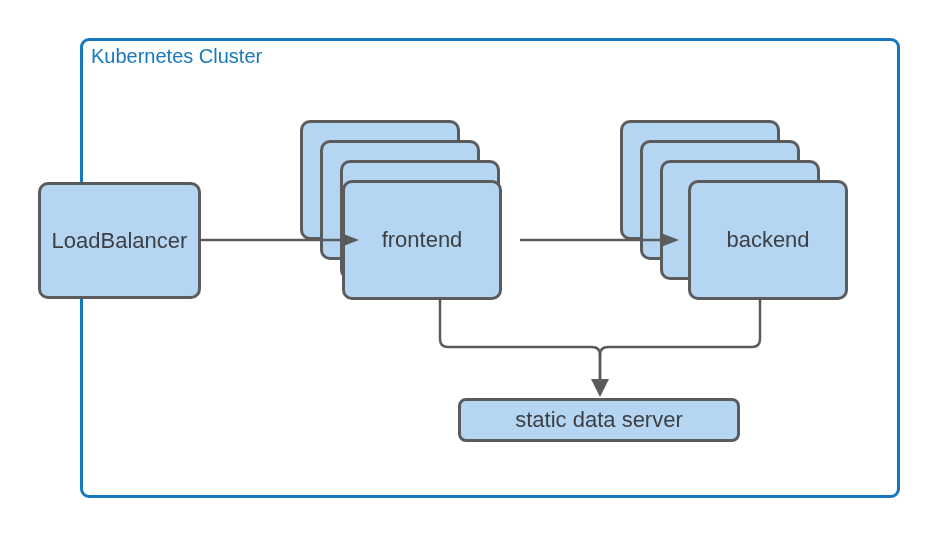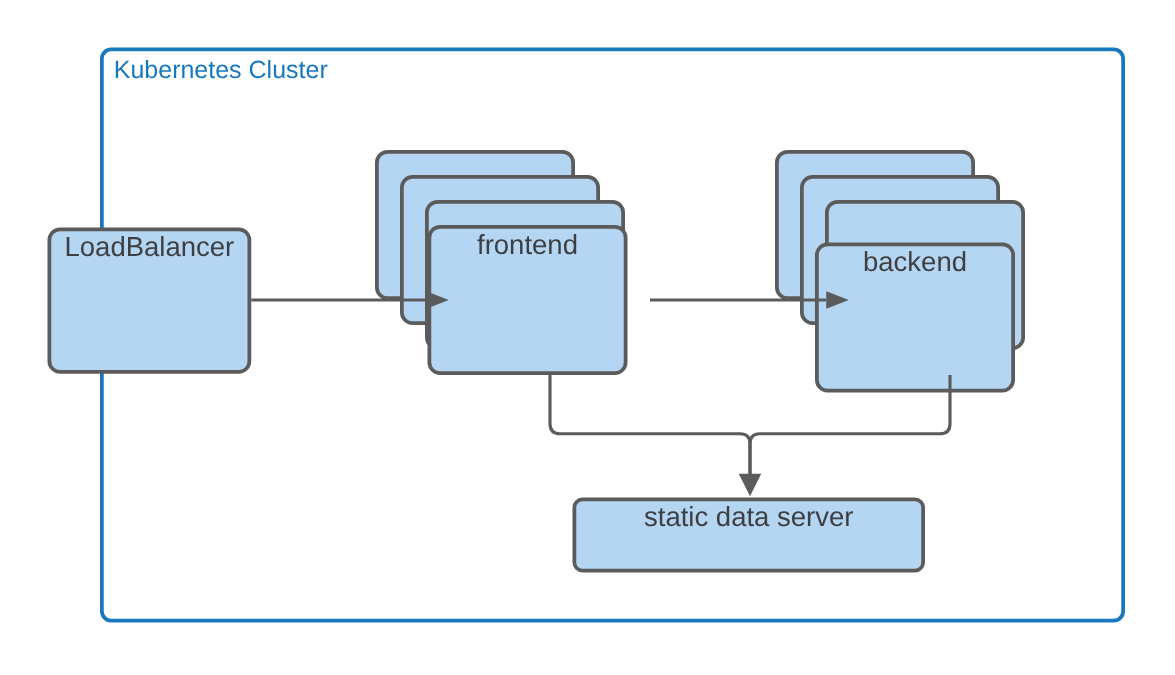--- a/index.html
+++ b/index.html
@@ -28,37 +28,37 @@
     white-space:nowrap;
   }
   .node,.layer{
     position:absolute;box-sizing:border-box;
     background:var(--node-fill);
     border:3px solid var(--node-border);
     border-radius:10px;
     z-index:2;
   }
   .node{
-    display:flex;justify-content:center;
+    display:flex;align-items:center;justify-content:center;
     font-size:22px;color:var(--node-label);
     text-align:center;
   }
   .node-lb{left:38px;top:182px;width:163px;height:117px;}
   .stack-box{width:160px;height:120px;}
   
   .fe-l1{left:300px;top:120px;}
   .fe-l2{left:320px;top:140px;}
   .fe-l3{left:340px;top:160px;}
   .fe-front{left:342px;top:180px;}
   
   .be-l1{left:620px;top:120px;}
   .be-l2{left:640px;top:140px;}
   .be-l3{left:660px;top:160px;}
-  .be-front{left:652px;top:180px;margin-top:14px;}
-  .node-static{left:458px;top:398px;width:282px;height:60px;border-radius:8px;}
+  .be-front{left:688px;top:180px;}
+  .node-static{left:458px;top:398px;width:282px;height:44px;border-radius:8px;}
   svg.edges{
     position:absolute;left:0;top:0;width:940px;height:540px;
     z-index:3;pointer-events:none;
   }
   .edge{stroke:var(--connector);stroke-width:2.5;fill:none;}
   .arrowhead{fill:var(--connector);stroke:none;}
 </style>
 </head>
 <body>
 

